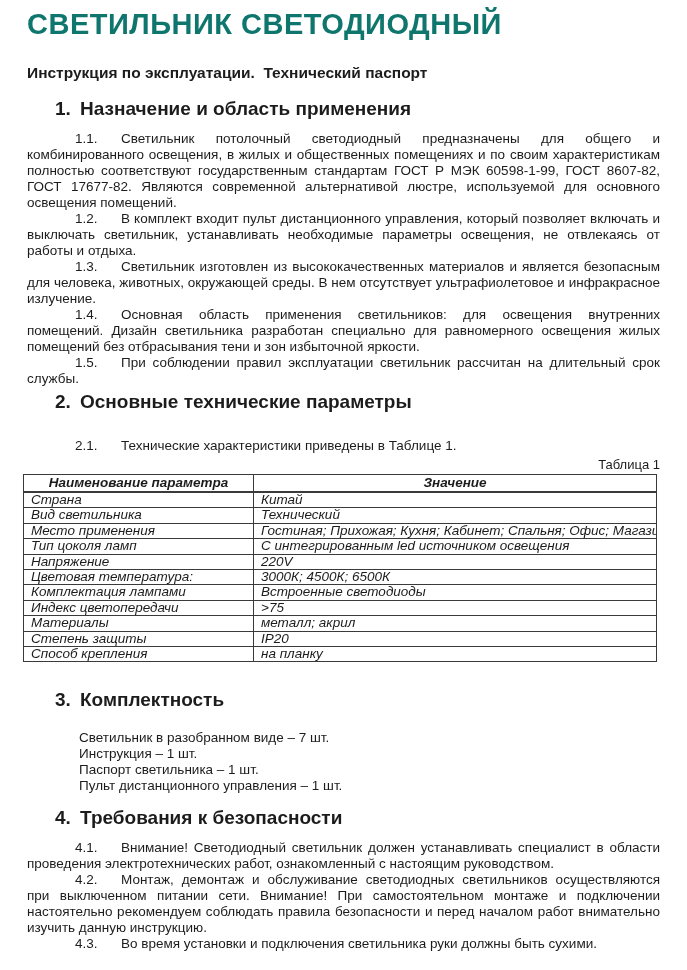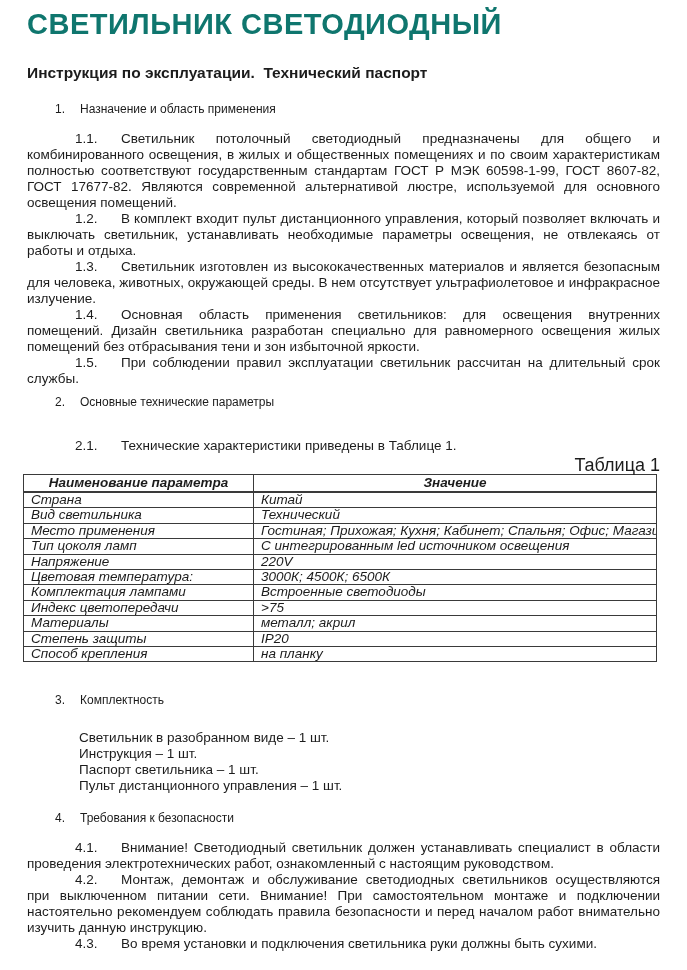--- a/index.html
+++ b/index.html
@@ -28,42 +28,42 @@
   .doc-subtitle {
     margin: 22px 0 0 0;
     font-size: 15.5px;
     font-weight: bold;
     line-height: 18px;
     white-space: pre-wrap;
   }
   .section-heading {
     margin: 0;
     margin-left: 28px;
-    font-size: 12px;
-    font-weight: normal;
+    font-size: 19px;
+    font-weight: bold;
     line-height: 20px;
   }
   .hnum { display: inline-block; min-width: 25px; }
   .sec1-heading { margin-top: 17px; }
   .sec2-heading { margin-top: 5px; }
   .sec3-heading { margin-top: 28px; }
   .sec4-heading { margin-top: 14px; }
   .body-paras { margin-top: 12px; }
   .body-paras p {
     margin: 0;
     font-size: 13.5px;
     line-height: 16px;
     text-align: justify;
     text-indent: 48px;
   }
   .pnum { display: inline-block; min-width: 46px; text-indent: 0; }
   .para-2-1 { margin-top: 26px; }
   .table-caption {
     margin: 3px 0 1px 0;
-    font-size: 18px;
+    font-size: 13px;
     line-height: 16px;
     text-align: right;
   }
   table.spec-table {
     border-collapse: collapse;
     width: 634px;
     margin-left: -4px;
     table-layout: fixed;
     font-size: 13.5px;
     font-style: italic;
@@ -174,21 +174,21 @@
       <tr>
           <td>Способ крепления</td>
           <td>на планку</td>
         </tr>
     </tbody>
   </table>
 
   <h2 class="section-heading sec3-heading"><span class="hnum">3.</span><span>Комплектность</span></h2>
 
   <ul class="kit-list">
-    <li>Светильник в разобранном виде – 1 шт.</li>
+    <li>Светильник в разобранном виде – 7 шт.</li>
     <li>Инструкция – 1 шт.</li>
     <li>Паспорт светильника – 1 шт.</li>
     <li>Пульт дистанционного управления – 1 шт.</li>
   </ul>
 
   <h2 class="section-heading sec4-heading"><span class="hnum">4.</span><span>Требования к безопасности</span></h2>
 
   <div class="body-paras">
     <p><span class="pnum">4.1.</span><span>Внимание! Светодиодный светильник должен устанавливать специалист в области проведения электротехнических работ, ознакомленный с настоящим руководством.</span></p>
     <p><span class="pnum">4.2.</span><span>Монтаж, демонтаж и обслуживание светодиодных светильников осуществляются при выключенном питании сети. Внимание! При самостоятельном монтаже и подключении настоятельно рекомендуем соблюдать правила безопасности и перед началом работ внимательно изучить данную инструкцию.</span></p>

